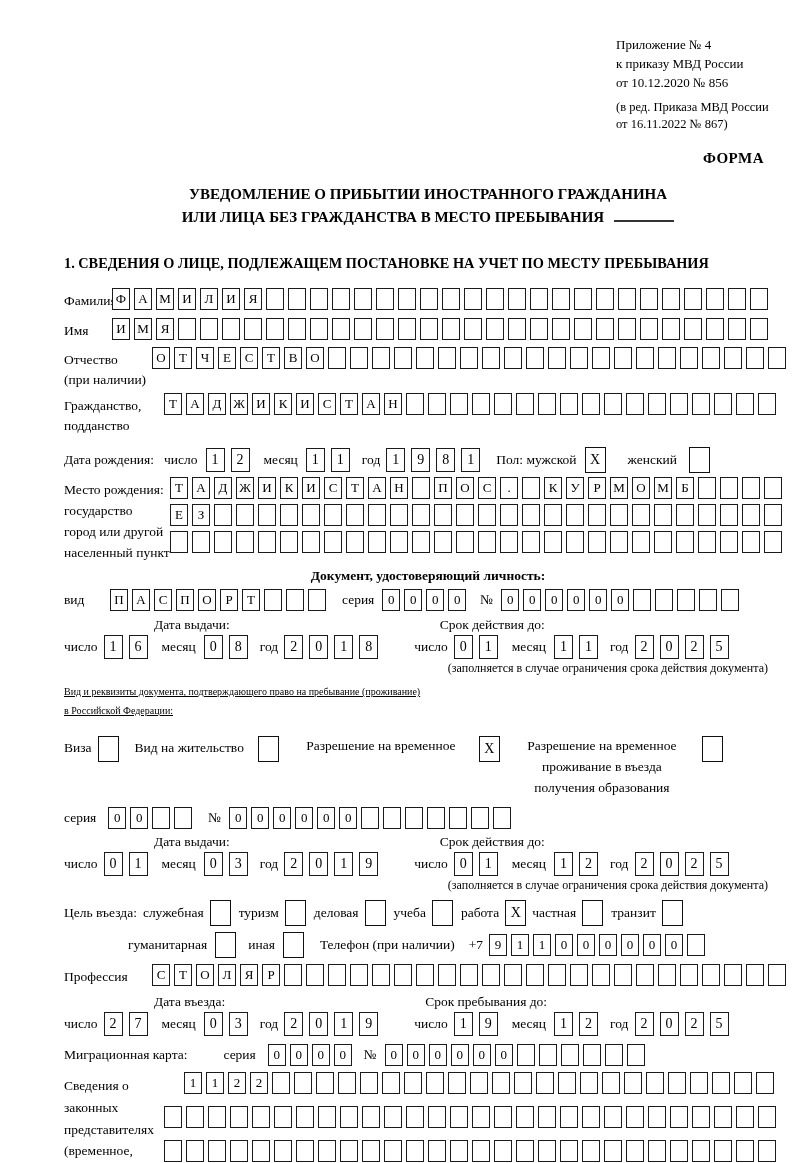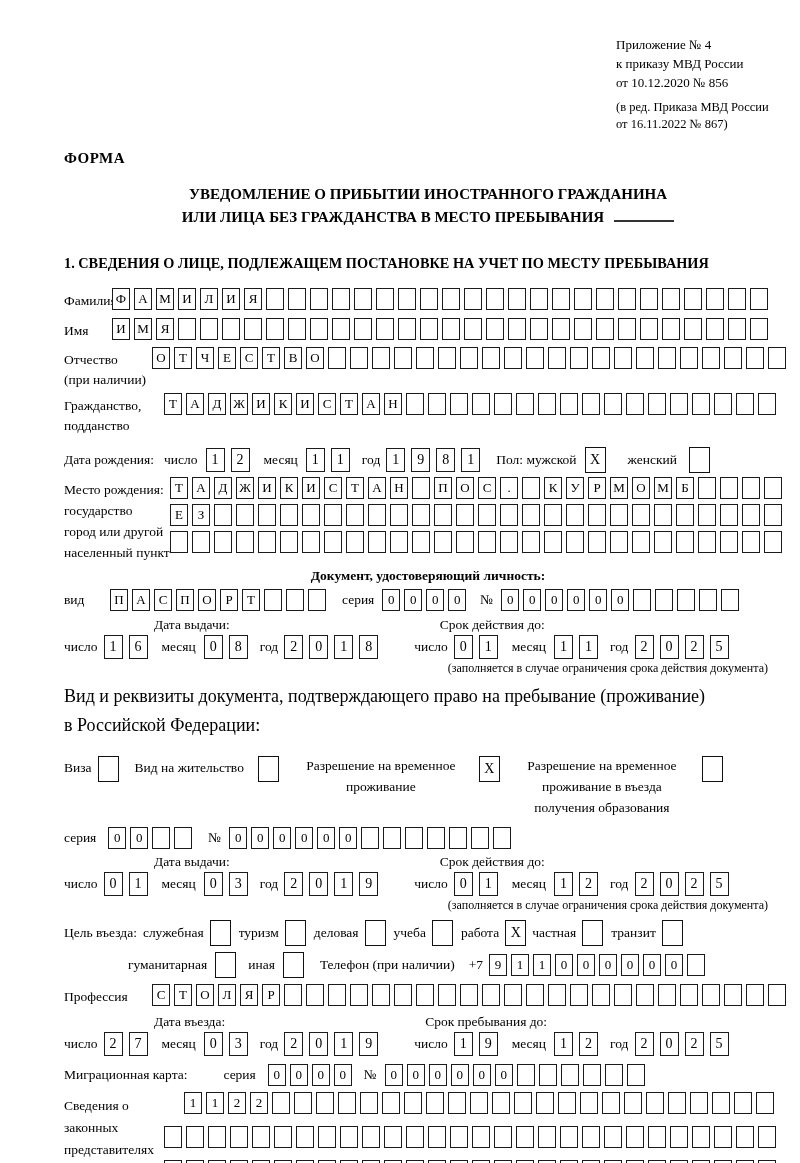--- a/index.html
+++ b/index.html
@@ -2,41 +2,41 @@
 <html><head>
 <meta charset="utf-8">
 <style>
   html,body{margin:0;padding:0;background:#ffffff;}
   .page{width:800px;height:1163px;box-sizing:border-box;background:#fff;color:#000;
         font-family:"Liberation Serif","DejaVu Serif",serif;font-size:14px;
         padding:36px 8px 10px 64px;overflow:hidden;position:relative;}
   
   .hdr{margin-left:552px;font-size:13px;line-height:1.45;}
   .hdr-small{font-size:12.5px;margin-top:6px;line-height:1.4;}
-  .forma{font-weight:bold;padding-right:28px;margin-top:16px;font-size:15px;letter-spacing:.5px;}
+  .forma{font-weight:bold;text-align:right;padding-right:28px;margin-top:16px;font-size:15px;letter-spacing:.5px;}
   .title{text-align:center;font-weight:bold;font-size:15px;margin-top:16px;line-height:1.55;}
   .t-underline{display:inline-block;width:60px;height:14px;border-bottom:2px solid #333;margin-left:10px;}
   .sec{font-weight:bold;font-size:14.3px;margin-top:26px;}
   
   .row{display:flex;align-items:flex-start;}
   .crow{display:flex;align-items:center;}
   .lbl{font-size:13.5px;line-height:1.45;flex:0 0 auto;padding-top:3px;}
   .w48{width:48px}.w46{width:46px}.w88{width:88px}.w100{width:100px}.w106{width:106px}
   .boxes{display:flex;flex:0 0 auto;}
   .cell{box-sizing:border-box;flex:0 0 auto;width:18px;height:22px;border:1.8px solid #1b1b1b;
         margin-right:4px;display:flex;align-items:center;justify-content:center;
         font-size:13px;background:#fff;}
   .dgroup .cell{width:19px;height:24px;margin-right:6px;font-size:14px;}
   .chk{box-sizing:border-box;display:inline-flex;flex:0 0 auto;width:21px;height:26px;border:1.9px solid #111;
        align-items:center;justify-content:center;font-size:14px;background:#fff;}
   .sub{font-size:13.5px;flex:0 0 auto;}
   .dg-lab{display:flex;font-size:13.5px;margin-top:6px;text-align:center;}
   .dg-row{display:flex;align-items:center;margin-top:2px;}
   .dg-note{font-size:12px;text-align:right;padding-right:24px;margin-top:2px;}
-  .para{font-size:18px;margin-top:10px;}
+  .para{font-size:10px;margin-top:10px;text-decoration:underline;}
   .opt{text-align:center;font-size:13.5px;line-height:1.55;flex:0 0 auto;}
   .ml6{margin-left:6px}.ml8{margin-left:8px}.ml10{margin-left:10px}.ml12{margin-left:12px}
   .ml14{margin-left:14px}.ml16{margin-left:16px}.ml22{margin-left:22px}.ml30{margin-left:30px}
   .gap5{margin-top:5px}
 </style>
 </head>
 <body>
 
 <div class="page">
 
@@ -417,21 +417,20 @@
   <div class="para">Вид и реквизиты документа, подтверждающего право на пребывание (проживание)</div>
   <div class="para" style="margin-top:8px">в Российской Федерации:</div>
 
   <div class="row" style="margin-top:20px">
     <span class="sub" style="padding-top:4px">Виза</span>
     <span class="chk ml6"></span>
     <span class="sub ml16" style="padding-top:4px">Вид на жительство</span>
     <span class="chk ml14"></span>
     <div class="opt ml12" style="width:180px">
       <div>Разрешение на временное</div>
-      <div>проживание</div>
     </div>
     <span class="chk ml8">X</span>
     <div class="opt ml12" style="width:180px">
       <div>Разрешение на временное</div>
       <div>проживание в въезда</div>
       <div>получения образования</div>
     </div>
     <span class="chk ml10"></span>
   </div>
 

